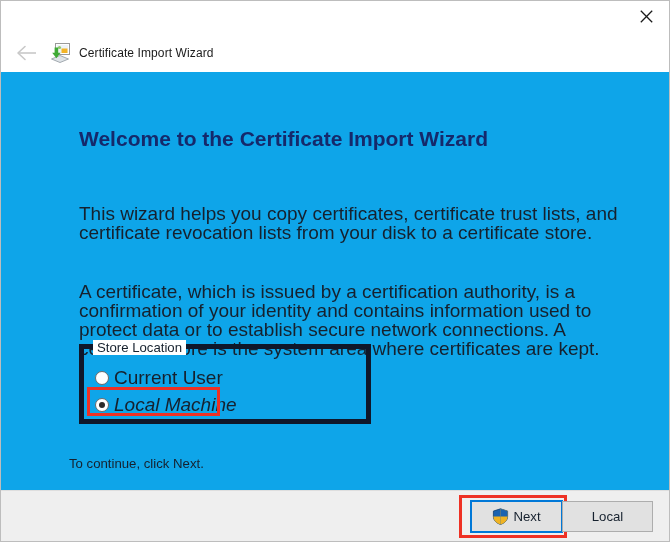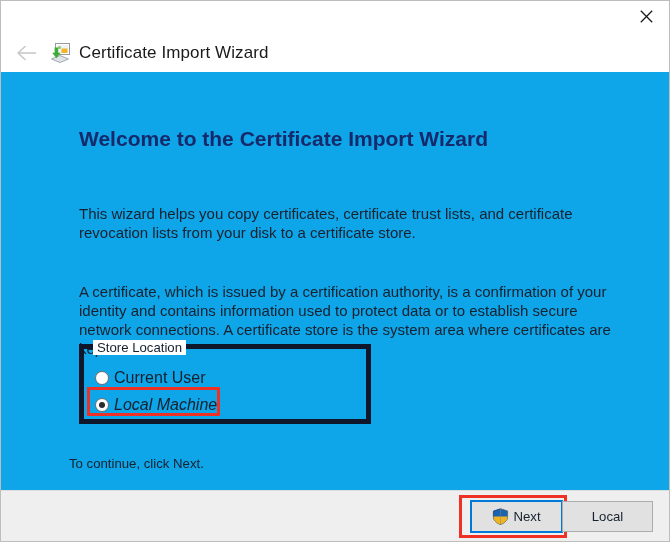--- a/index.html
+++ b/index.html
@@ -65,21 +65,21 @@
   .title-icon {
     width: 22px;
     height: 22px;
     margin-left: 6px;
     margin-right: 8px;
     flex: 0 0 auto;
     position: relative;
   }
   .title-icon svg { display: block; }
   .window-title {
-    font-size: 17px;
+    font-size: 12px;
     color: #1a1a1a;
     letter-spacing: 0.1px;
     white-space: nowrap;
   }
 
   
   .content {
     position: relative;
     padding: 0 4px 0 0;
     height: 418px;
@@ -94,21 +94,21 @@
     font-size: 21px;
     font-weight: bold;
     color: #15296b;
     white-space: nowrap;
   }
 
   .para {
     position: absolute;
     left: 78px;
     width: 540px;
-    font-size: 15px;
+    font-size: 19px;
     line-height: 19px;
     color: #16212e;
   }
   .para-1 { top: 132px; }
   .para-2 { top: 210px; }
 
   
   .groupbox {
     position: absolute;
     left: 78px;
@@ -154,21 +154,21 @@
     content: "";
     position: absolute;
     left: 3px;
     top: 3px;
     width: 6px;
     height: 6px;
     border-radius: 50%;
     background: #2b2b2b;
   }
   .radio-label {
-    font-size: 16px;
+    font-size: 19px;
     color: #16212e;
     white-space: nowrap;
   }
 
   
   .highlight-radio {
     position: absolute;
     left: 3px;
     top: 38px;
     width: 133px;

